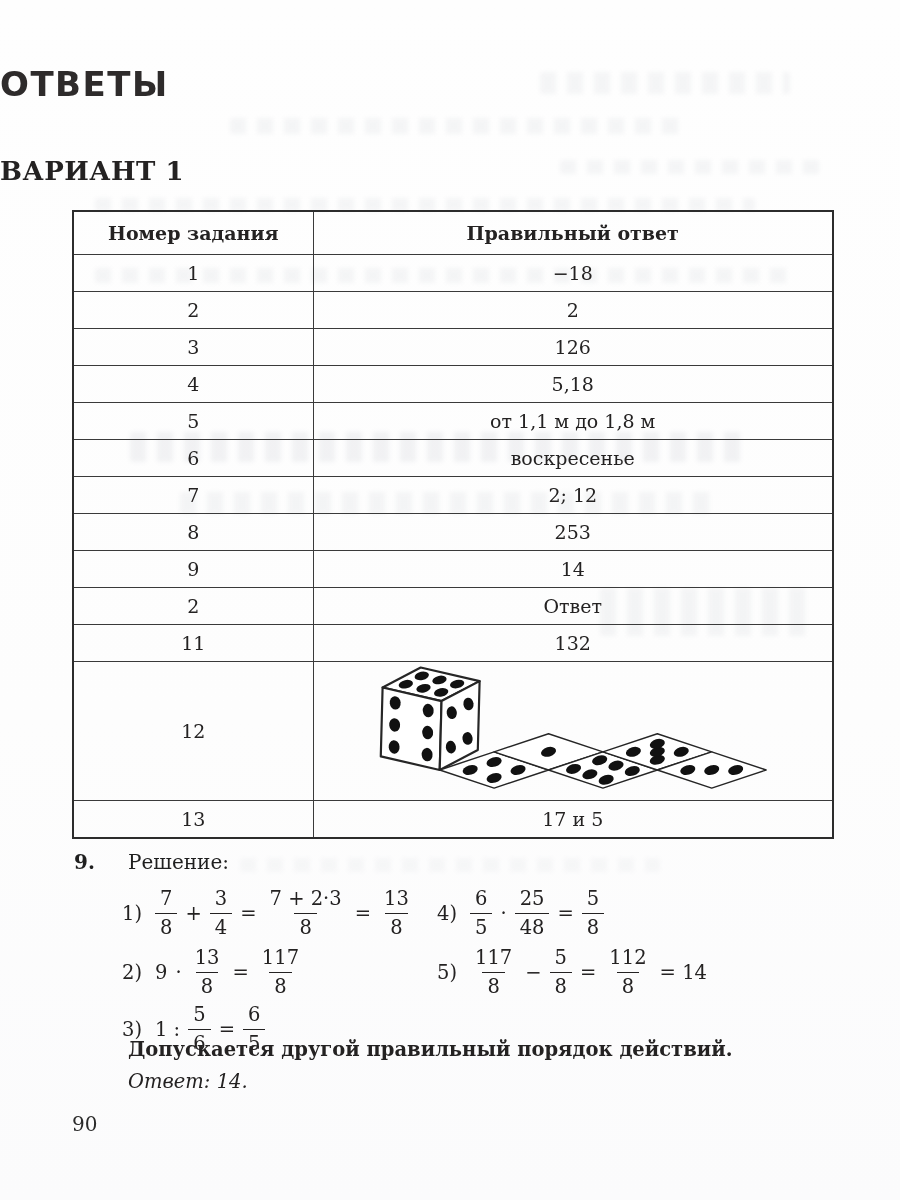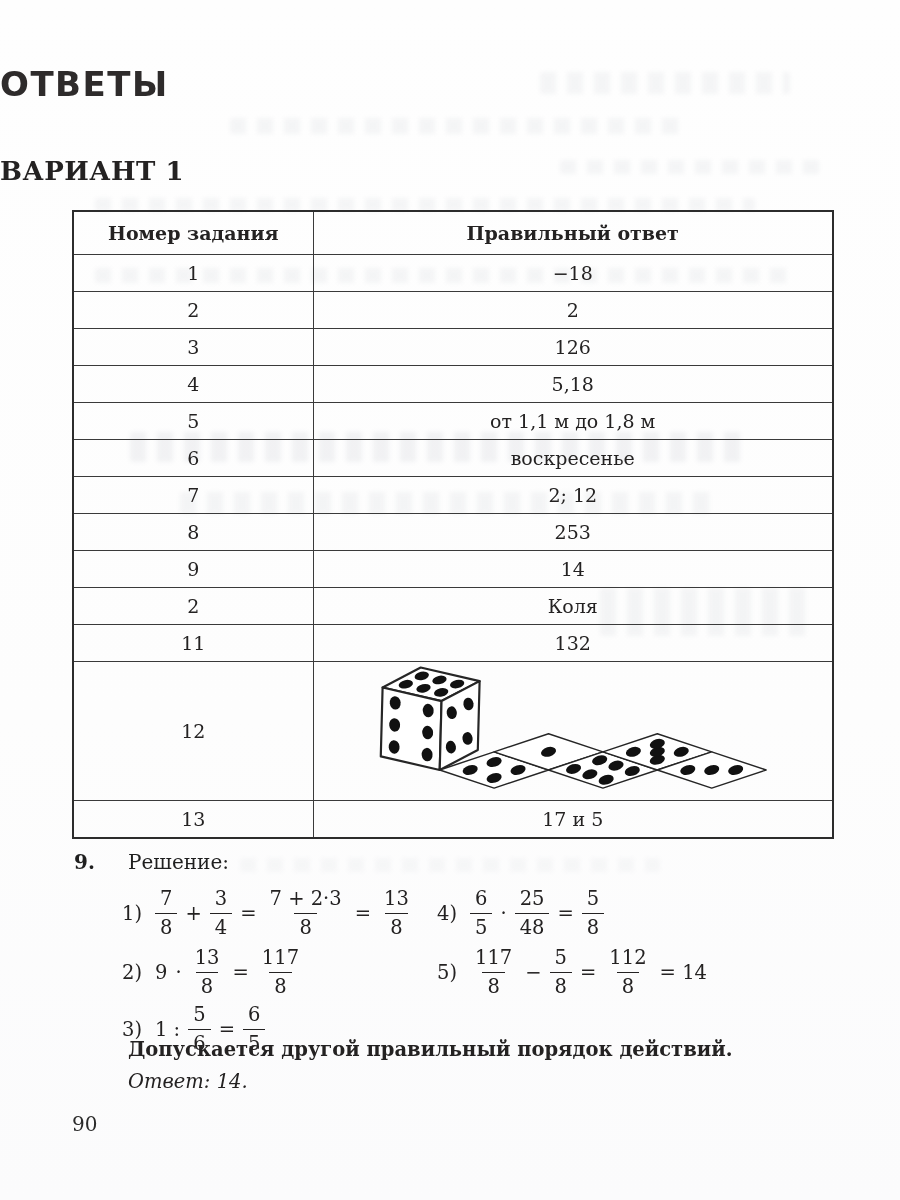--- a/index.html
+++ b/index.html
@@ -143,21 +143,21 @@
         <tr>
           <td>8</td>
           <td>253</td>
         </tr>
         <tr>
           <td>9</td>
           <td>14</td>
         </tr>
         <tr>
           <td>2</td>
-          <td>Коля</td>
+          <td>Ответ</td>
         </tr>
         <tr>
           <td>11</td>
           <td>132</td>
         </tr>
         <tr class="figure-row">
           <td>12</td>
           <td>
             <div class="dice-wrap">
               <svg width="430" height="136" viewBox="0 0 440 150">

